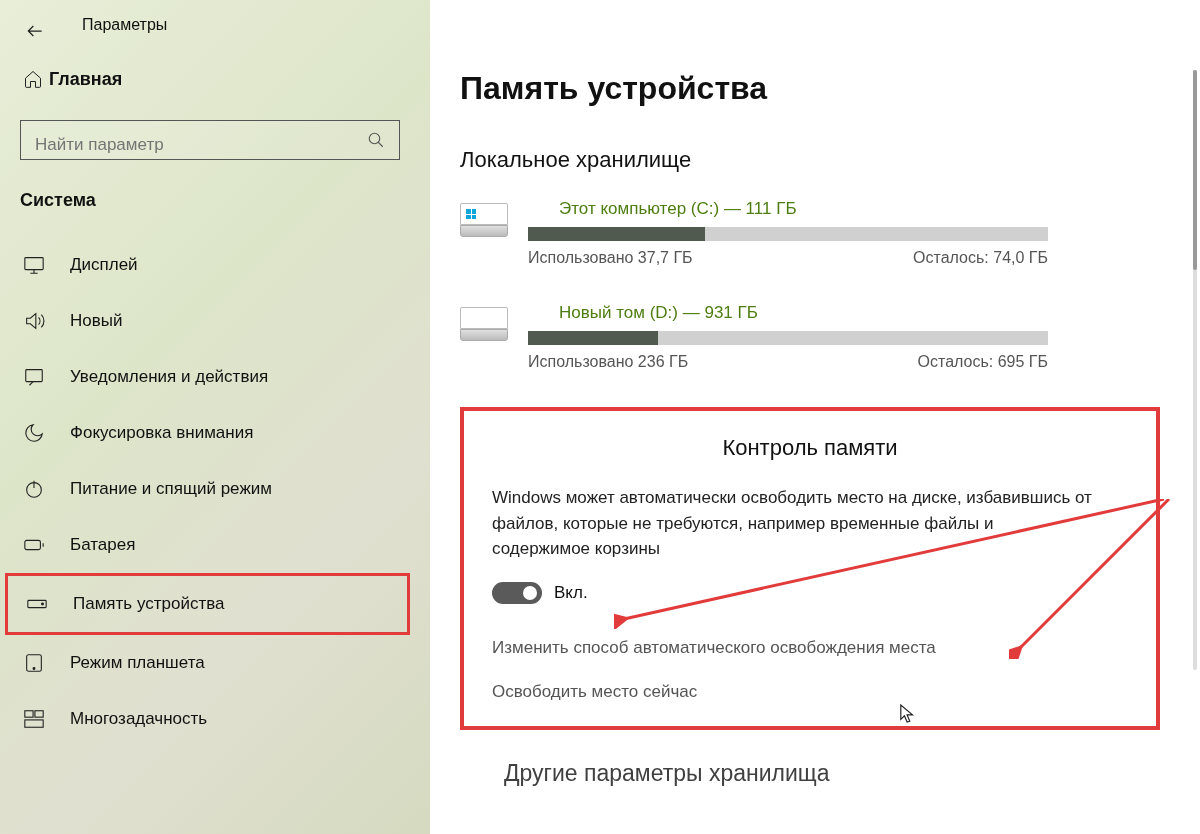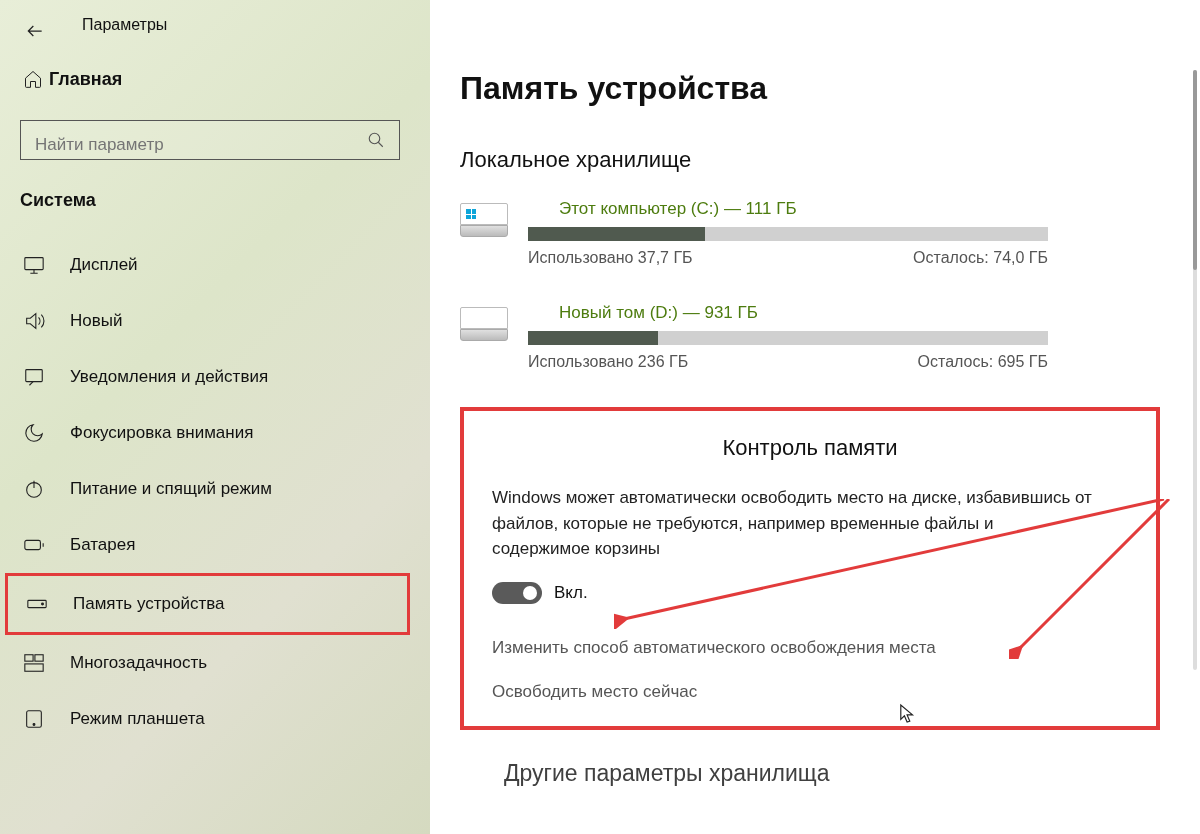--- a/index.html
+++ b/index.html
@@ -171,36 +171,36 @@
           <rect x="2" y="8" width="20" height="8" rx="1"></rect>
           <circle cx="18" cy="12" r="1" fill="#222"></circle>
         </svg>
       </div>
     <span>Память устройства</span>
   </div>
 
   <div class="nav-item">
     <div class="ico">
         <svg viewBox="0 0 24 24">
+          <rect x="4" y="3" width="16" height="18" rx="2"></rect>
+          <circle cx="12" cy="18" r="1" fill="#222"></circle>
+        </svg>
+      </div>
+    <span>Режим планшета</span>
+  </div>
+
+  <div class="nav-item">
+    <div class="ico">
+        <svg viewBox="0 0 24 24">
           <rect x="2" y="3" width="9" height="7"></rect>
           <rect x="13" y="3" width="9" height="7"></rect>
           <rect x="2" y="13" width="20" height="8"></rect>
         </svg>
       </div>
     <span>Многозадачность</span>
-  </div>
-
-  <div class="nav-item">
-    <div class="ico">
-        <svg viewBox="0 0 24 24">
-          <rect x="4" y="3" width="16" height="18" rx="2"></rect>
-          <circle cx="12" cy="18" r="1" fill="#222"></circle>
-        </svg>
-      </div>
-    <span>Режим планшета</span>
   </div>
 </div>
 
 <div class="main">
   <div class="page-title">Память устройства</div>
   <div class="sub-title">Локальное хранилище</div>
 
   <div class="drive">
     <div class="drive-icon">
       <div class="top">

